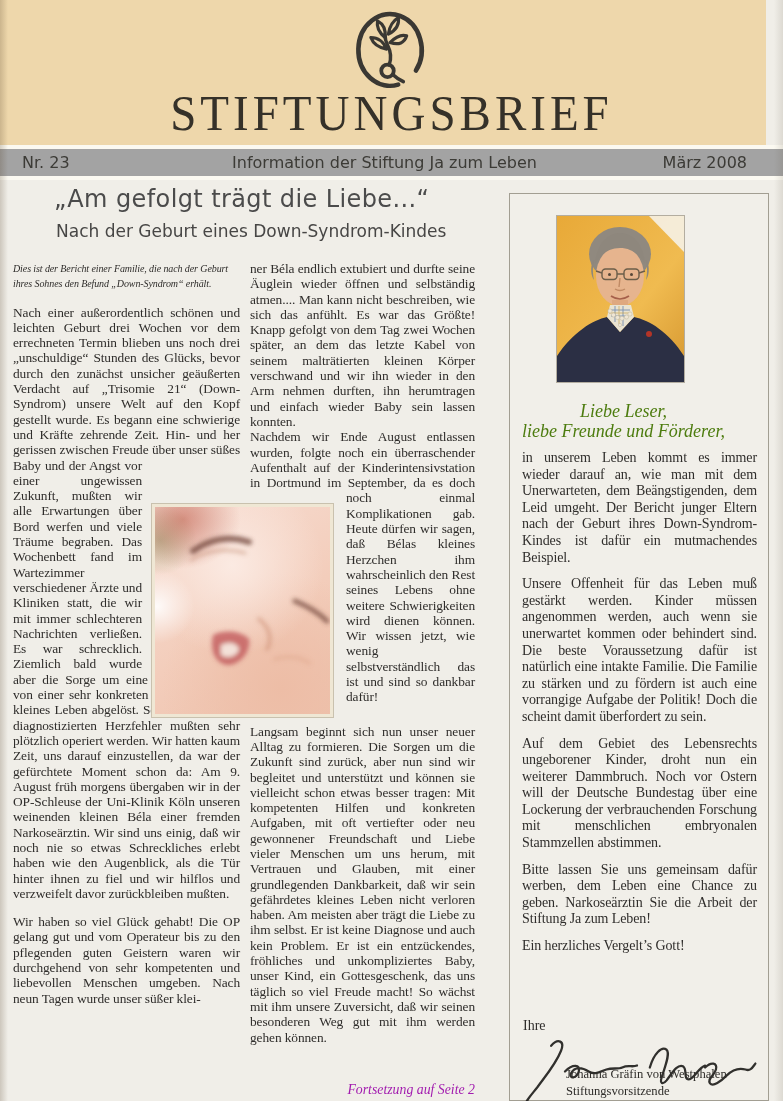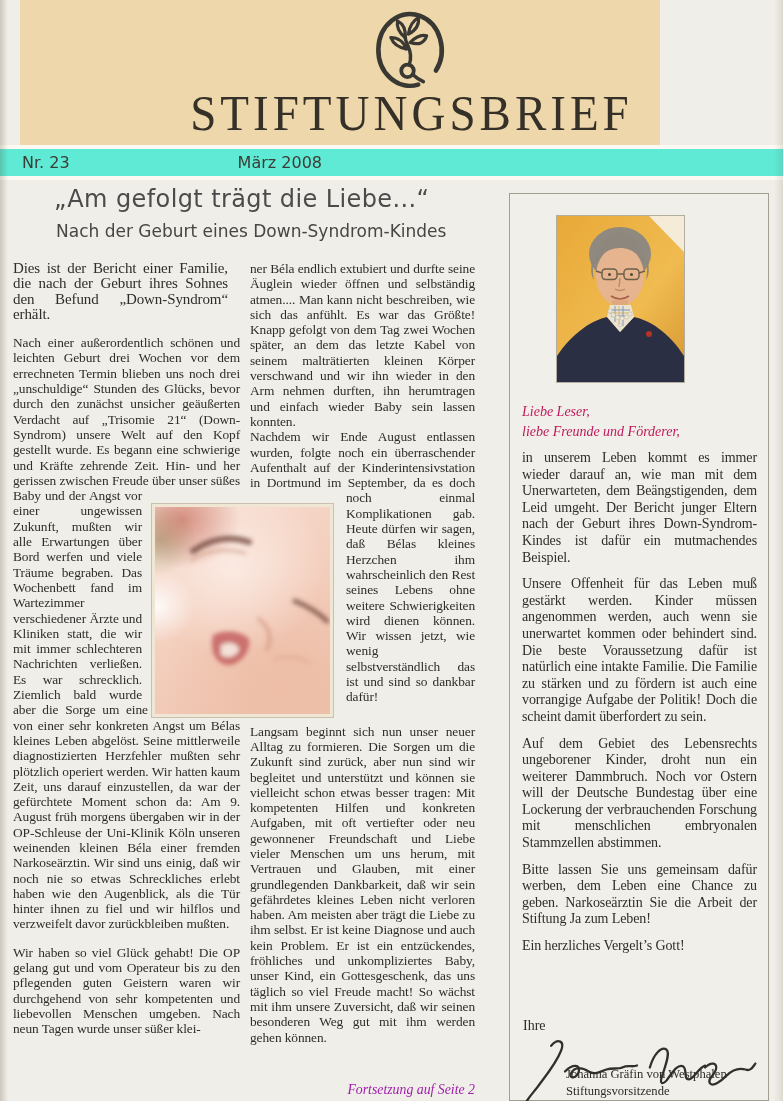--- a/index.html
+++ b/index.html
@@ -5,46 +5,46 @@
   html,body{margin:0;padding:0;}
   body{
     position:relative;width:783px;height:1101px;overflow:hidden;
     background:#f0eee8;
     font-family:"Liberation Serif",serif;
     color:#2f2d2b;
   }
   .sans{font-family:"DejaVu Sans","Liberation Sans",sans-serif;}
 
   
-  .masthead{position:absolute;left:0;top:0;width:640px;height:145px;background:#eed7ab;margin-left:20px;}
+  .masthead{position:absolute;left:0;top:0;width:766px;height:145px;background:#eed7ab;}
   .masthead-title{
     position:absolute;left:0;top:90px;width:783px;text-align:center;
     font-family:"Liberation Serif",serif;font-size:47px;line-height:1;
     letter-spacing:4px;color:#353129;transform:scaleY(1.06);
   }
   .logo{position:absolute;left:349px;top:10px;width:82px;height:80px;}
   .band-wrap{position:absolute;left:0;top:145px;width:783px;height:35px;background:#fbf9f1;}
   .band{
-    position:absolute;left:0;top:4px;width:783px;height:27px;background:#5eead4;
+    position:absolute;left:0;top:4px;width:783px;height:27px;background:#a3a3a3;
     display:flex;align-items:center;font-size:16px;color:#3c3b36;
   }
   .band-left{width:150px;padding-left:22px;text-align:left;}
   .band-center{flex:1;text-align:center;}
   .band-right{width:150px;padding-right:36px;text-align:right;}
 
   
   .headline{position:absolute;left:54px;top:185px;font-size:24px;color:#4b4b4b;letter-spacing:.4px;}
   .subheadline{position:absolute;left:56px;top:221px;font-size:17px;color:#474645;}
 
   
   .col{position:absolute;top:261px;font-size:13.4px;line-height:15.3px;text-align:justify;
        letter-spacing:-.1px;hyphens:auto;-webkit-hyphens:auto;}
   #col1{left:13px;width:227px;}
   #col2{left:250px;width:225px;}
-  .intro{font-size:15px;margin:0 12px 13px 0;}
+  .intro{font-style:italic;font-size:10px;margin:0 12px 13px 0;}
   .bp{margin:0 0 13px 0;}
   .bp.tight{margin:0;}
   .bp.wide{margin:0 0 19px 0;}
   .spacer-r{float:right;width:93px;height:202px;margin-left:5px;}
   .spacer-l{float:left;width:91px;height:204px;margin-right:5px;}
 
   .continuation{position:absolute;left:250px;top:1082px;width:225px;text-align:right;
     font-style:italic;font-size:13.8px;color:#a21caf;}
 
   
@@ -62,21 +62,21 @@
   .baby-photo svg{position:absolute;left:0;top:0;}
 
   
   .sidebar{
     position:absolute;left:509px;top:193px;width:260px;height:908px;
     border:1px solid #a29e92;background:#f1efe9;box-sizing:border-box;z-index:2;
   }
   .sb-photo{position:absolute;left:46px;top:21px;width:127px;height:166px;
     border:1px solid #b3ada0;box-sizing:content-box;}
   .salutation{position:absolute;left:12px;top:208px;font-style:italic;
-    font-size:14px;line-height:19.5px;color:#be185d;}
+    font-size:18px;line-height:19.5px;color:#4d7c0f;text-align:center;}
   .sb-paragraphs{position:absolute;left:12px;top:256px;width:235px;
     font-size:14px;line-height:16.6px;text-align:justify;letter-spacing:-.1px;
     hyphens:auto;-webkit-hyphens:auto;}
   .sb-paragraphs p{margin:0 0 10px 0;}
   .ihre{position:absolute;left:13px;top:824px;font-size:14px;}
   .signature{position:absolute;left:6px;top:838px;}
   .sig-names{position:absolute;left:56px;top:872px;width:196px;
     font-size:12.6px;line-height:17px;color:#2e2c29;}
 
   
@@ -99,20 +99,21 @@
       <path d="M39,33 Q28,24 30,13 Q41,19 39,33 Z" stroke="#3a3833" stroke-width="3.8" stroke-linejoin="round"></path>
       <path d="M43,29 Q45,15 55,9 Q57,22 43,29 Z" stroke="#3a3833" stroke-width="3.8" stroke-linejoin="round"></path>
       <path d="M45,39 Q56,28 65,31 Q61,44 45,39 Z" stroke="#3a3833" stroke-width="3.8" stroke-linejoin="round"></path>
     </svg>
   </div>
   <div class="masthead-title">STIFTUNGSBRIEF</div>
 </div>
 <div class="band-wrap">
   <div class="band sans">
     <span class="band-left">Nr. 23</span>
+    <span class="band-center">Information der Stiftung Ja zum Leben</span>
     <span class="band-right">März 2008</span>
   </div>
 </div>
 
 <div class="headline sans">„Am gefolgt trägt die Liebe...“</div>
 <div class="subheadline sans">Nach der Geburt eines Down-Syndrom-Kindes</div>
 
 <div class="col" id="col1">
   <p class="intro">Dies ist der Bericht einer Familie, die nach der Geburt ihres Sohnes den Befund „Down-Syndrom“ erhält.</p>
   <p class="bp"><span>Nach einer außerordentlich schönen und leichten Geburt drei Wochen vor dem errechneten Termin blieben uns noch drei „unschuldige“ Stunden des Glücks, bevor durch den zunächst unsicher geäußerten Verdacht auf „Trisomie 21“ (Down-Syndrom) unsere Welt auf den Kopf gestellt wurde. Es begann eine schwierige und Kräfte zehrende Zeit. Hin- und her gerissen zwischen Freude über unser süßes Baby und der Angst </span><span class="spacer-r"></span><span>vor einer ungewissen Zukunft, mußten wir alle Erwartungen über Bord werfen und viele Träume begraben. Das Wochenbett fand im Wartezimmer verschiedener Ärzte und Kliniken statt, die wir mit immer schlechteren Nachrichten verließen. Es war schrecklich. Ziemlich bald wurde aber die Sorge um eine diffuse Zukunft von einer sehr konkreten Angst um Bélas kleines Leben abgelöst. Seine mittlerweile diagnostizierten Herzfehler mußten sehr plötzlich operiert werden. Wir hatten kaum Zeit, uns darauf einzustellen, da war der gefürchtete Moment schon da: Am 9. August früh morgens übergaben wir in der OP-Schleuse der Uni-Klinik Köln unseren weinenden kleinen Béla einer fremden Narkoseärztin. Wir sind uns einig, daß wir noch nie so etwas Schreckliches erlebt haben wie den Augenblick, als die Tür hinter ihnen zu fiel und wir hilflos und verzweifelt davor zurückbleiben mußten.</span></p>

